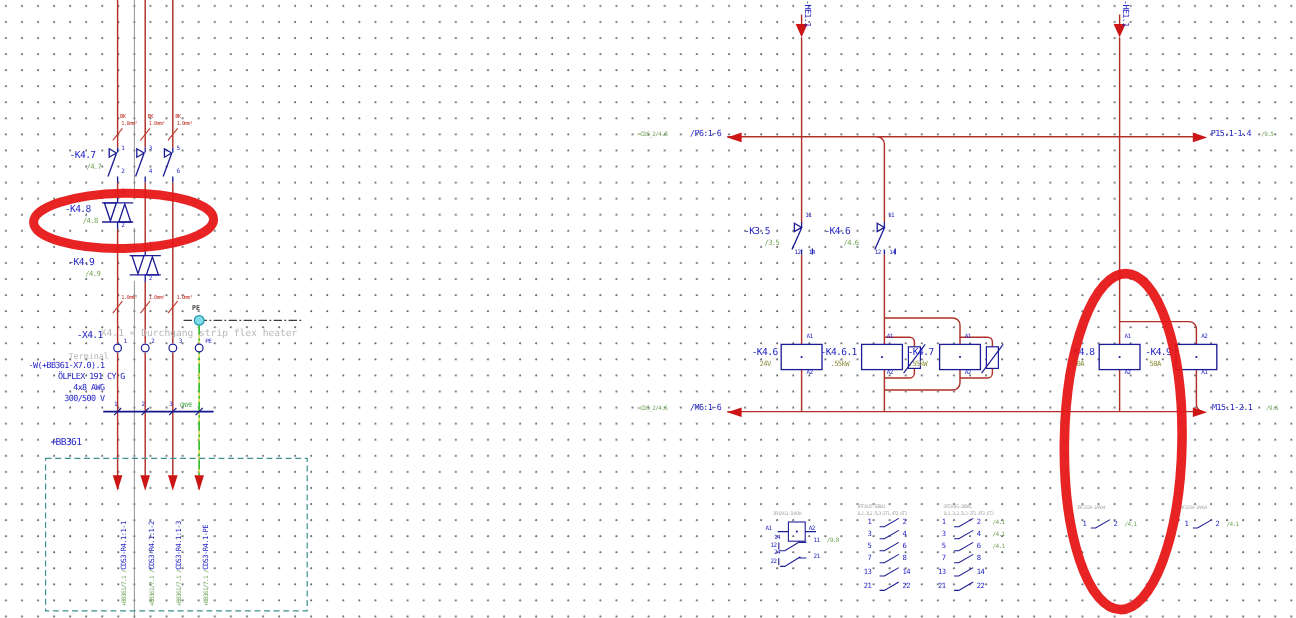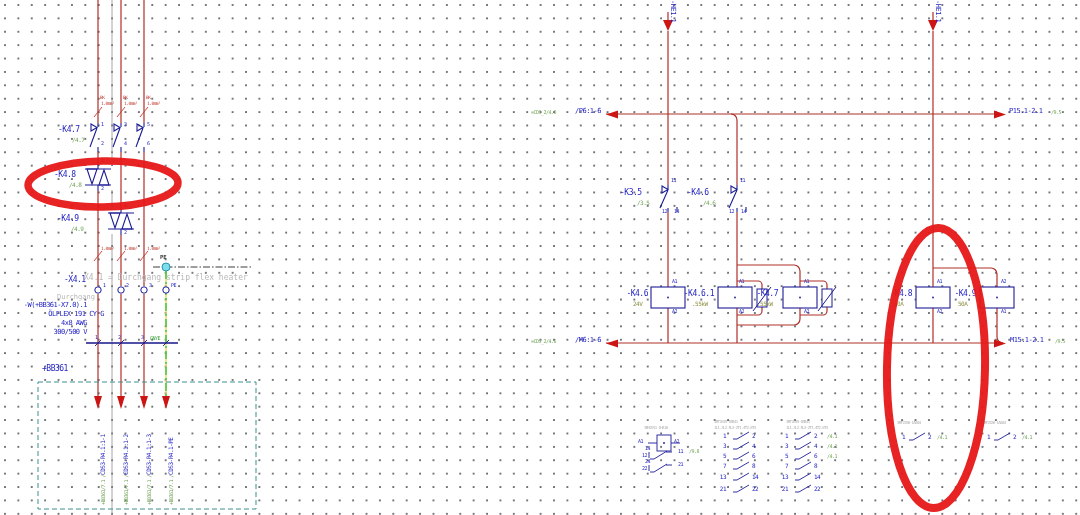--- a/index.html
+++ b/index.html
@@ -186,21 +186,21 @@
 <span class="lbl tiny" style="left:124px;top:202px">1</span>
 <span class="lbl tiny" style="left:124px;top:230px">2</span>
 
 <span class="lbl gauge" style="left:101px;top:247px">1.0mm²</span>
 <span class="lbl gauge" style="left:124px;top:247px">1.0mm²</span>
 <span class="lbl gauge" style="left:147px;top:247px">1.0mm²</span>
 
 <span class="lbl pe" style="left:160px;top:255px">PE</span>
 <span class="lbl ghost" style="left:84px;top:274px;font-size:8px">X4.1 = Durchgang strip flex heater</span>
 <span class="lbl dev" style="left:64px;top:276px">-X4.1</span>
-<span class="lbl ghost" style="left:57px;top:294px;font-size:7px">Durchgang</span>
+<span class="lbl ghost" style="left:57px;top:294px;font-size:7px">Terminal</span>
 <span class="lbl tiny" style="left:103px;top:283px">1</span>
 <span class="lbl tiny" style="left:126px;top:283px">2</span>
 <span class="lbl tiny" style="left:149px;top:283px">3</span>
 <span class="lbl tiny" style="left:171px;top:283px">PE</span>
 
 <span class="lbl dev7 ra" style="left:2px;top:302px;width:85px">-W(+BB361-X7.0).1</span>
 <span class="lbl dev7 ra" style="left:19px;top:311px;width:85px">ÖLFLEX 191 CY G</span>
 <span class="lbl dev7 ra" style="left:2px;top:320px;width:85px">4x8 AWG</span>
 <span class="lbl dev7 ra" style="left:2px;top:329px;width:85px">300/500 V</span>
 <span class="lbl tiny" style="left:95px;top:335px">1</span>
@@ -212,21 +212,21 @@
 <span class="lbl rot-up" style="left:92px;top:505px"><span class="ref5">+BB361/7.1 /</span><span class="num6">CDS3-R4.1:1-1</span></span>
 <span class="lbl rot-up" style="left:115px;top:505px"><span class="ref5">+BB361/7.1 /</span><span class="num6">CDS3-R4.1:1-2</span></span>
 <span class="lbl rot-up" style="left:138px;top:505px"><span class="ref5">+BB361/7.1 /</span><span class="num6">CDS3-R4.1:1-3</span></span>
 <span class="lbl rot-up" style="left:160px;top:505px"><span class="ref5">+BB361/7.1 /</span><span class="num6">CDS3-R4.1-PE</span></span>
 
 <span class="lbl rot-dn dev7" style="left:676px;top:0px">-HE1.1</span>
 <span class="lbl rot-dn dev7" style="left:941px;top:0px">-HE1.1</span>
 
 <span class="lbl ref5" style="left:531px;top:110px">=CDS_2/4.8</span>
 <span class="lbl dev7" style="left:575px;top:108px">/P6:1-6</span>
-<span class="lbl dev7" style="left:1009px;top:108px">P15.1-2.1</span>
+<span class="lbl dev7" style="left:1009px;top:108px">P15.1-1.4</span>
 <span class="lbl ref5" style="left:1051px;top:110px">/9.5</span>
 
 <span class="lbl ref5" style="left:531px;top:339px">=CDS_2/4.6</span>
 <span class="lbl dev7" style="left:575px;top:337px">/M6:1-6</span>
 <span class="lbl dev7" style="left:1010px;top:337px">M15.1-2.1</span>
 <span class="lbl ref5" style="left:1055px;top:339px">/9.5</span>
 
 <span class="lbl dev" style="left:620px;top:189px">-K3.5</span>
 <span class="lbl ref" style="left:637px;top:200px">/3.5</span>
 <span class="lbl tiny" style="left:671px;top:178px">11</span>

